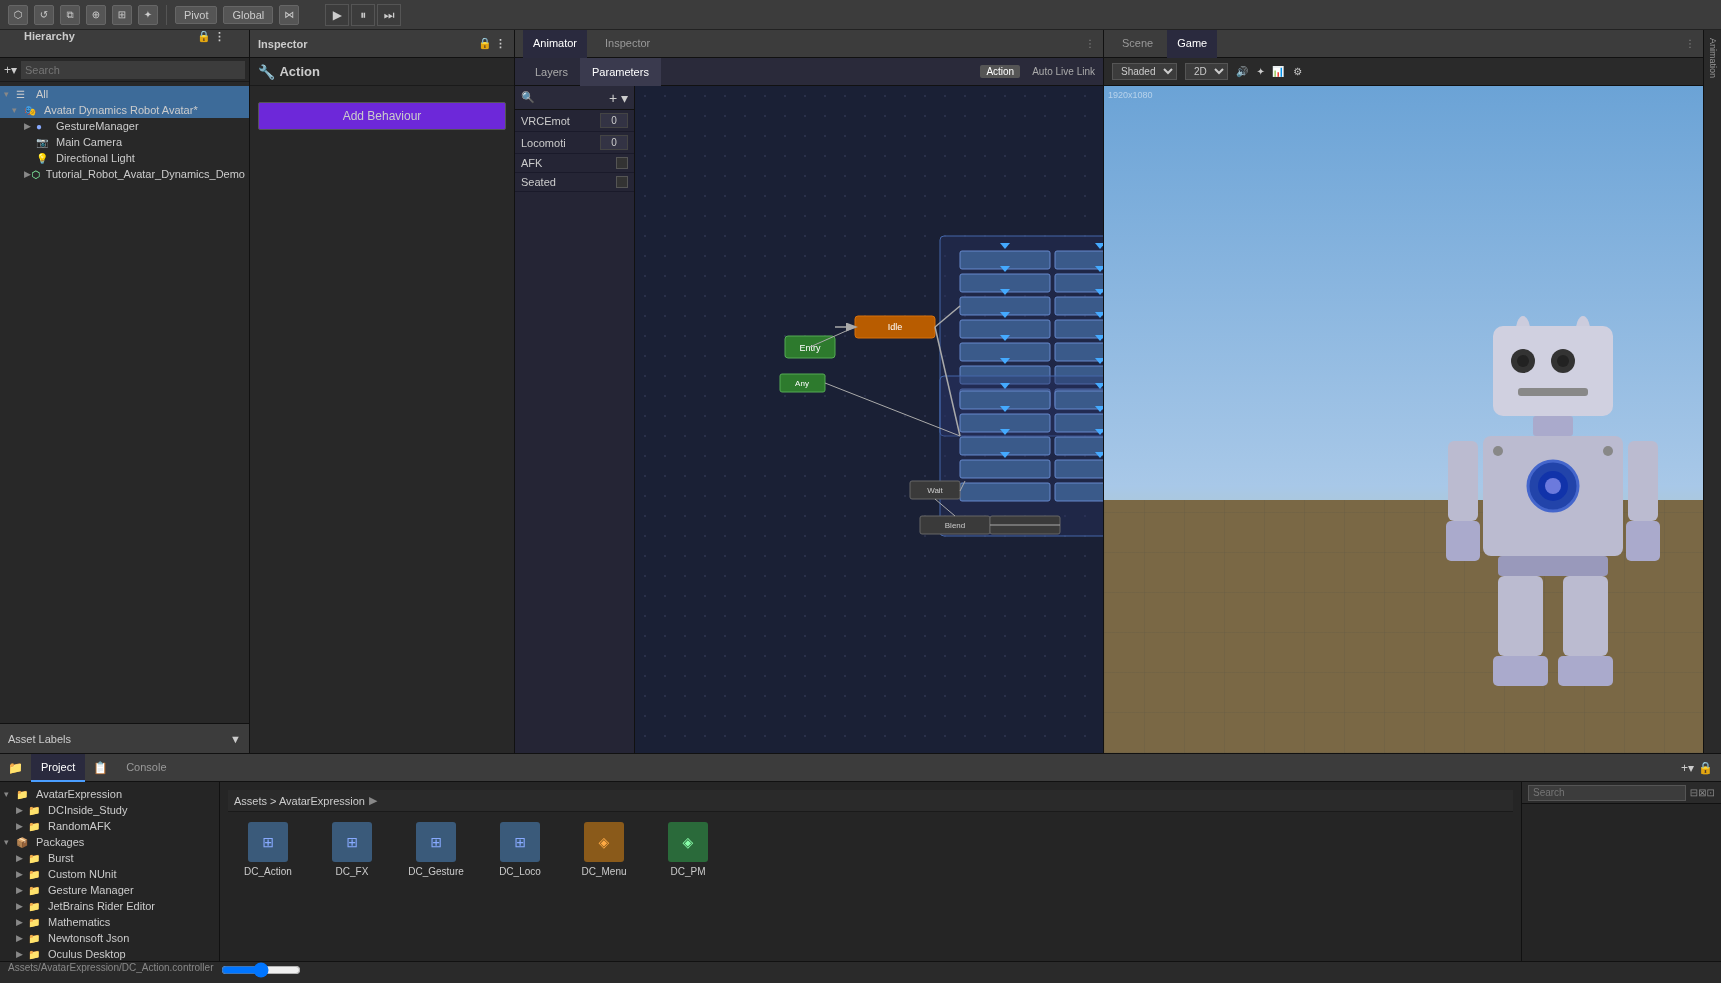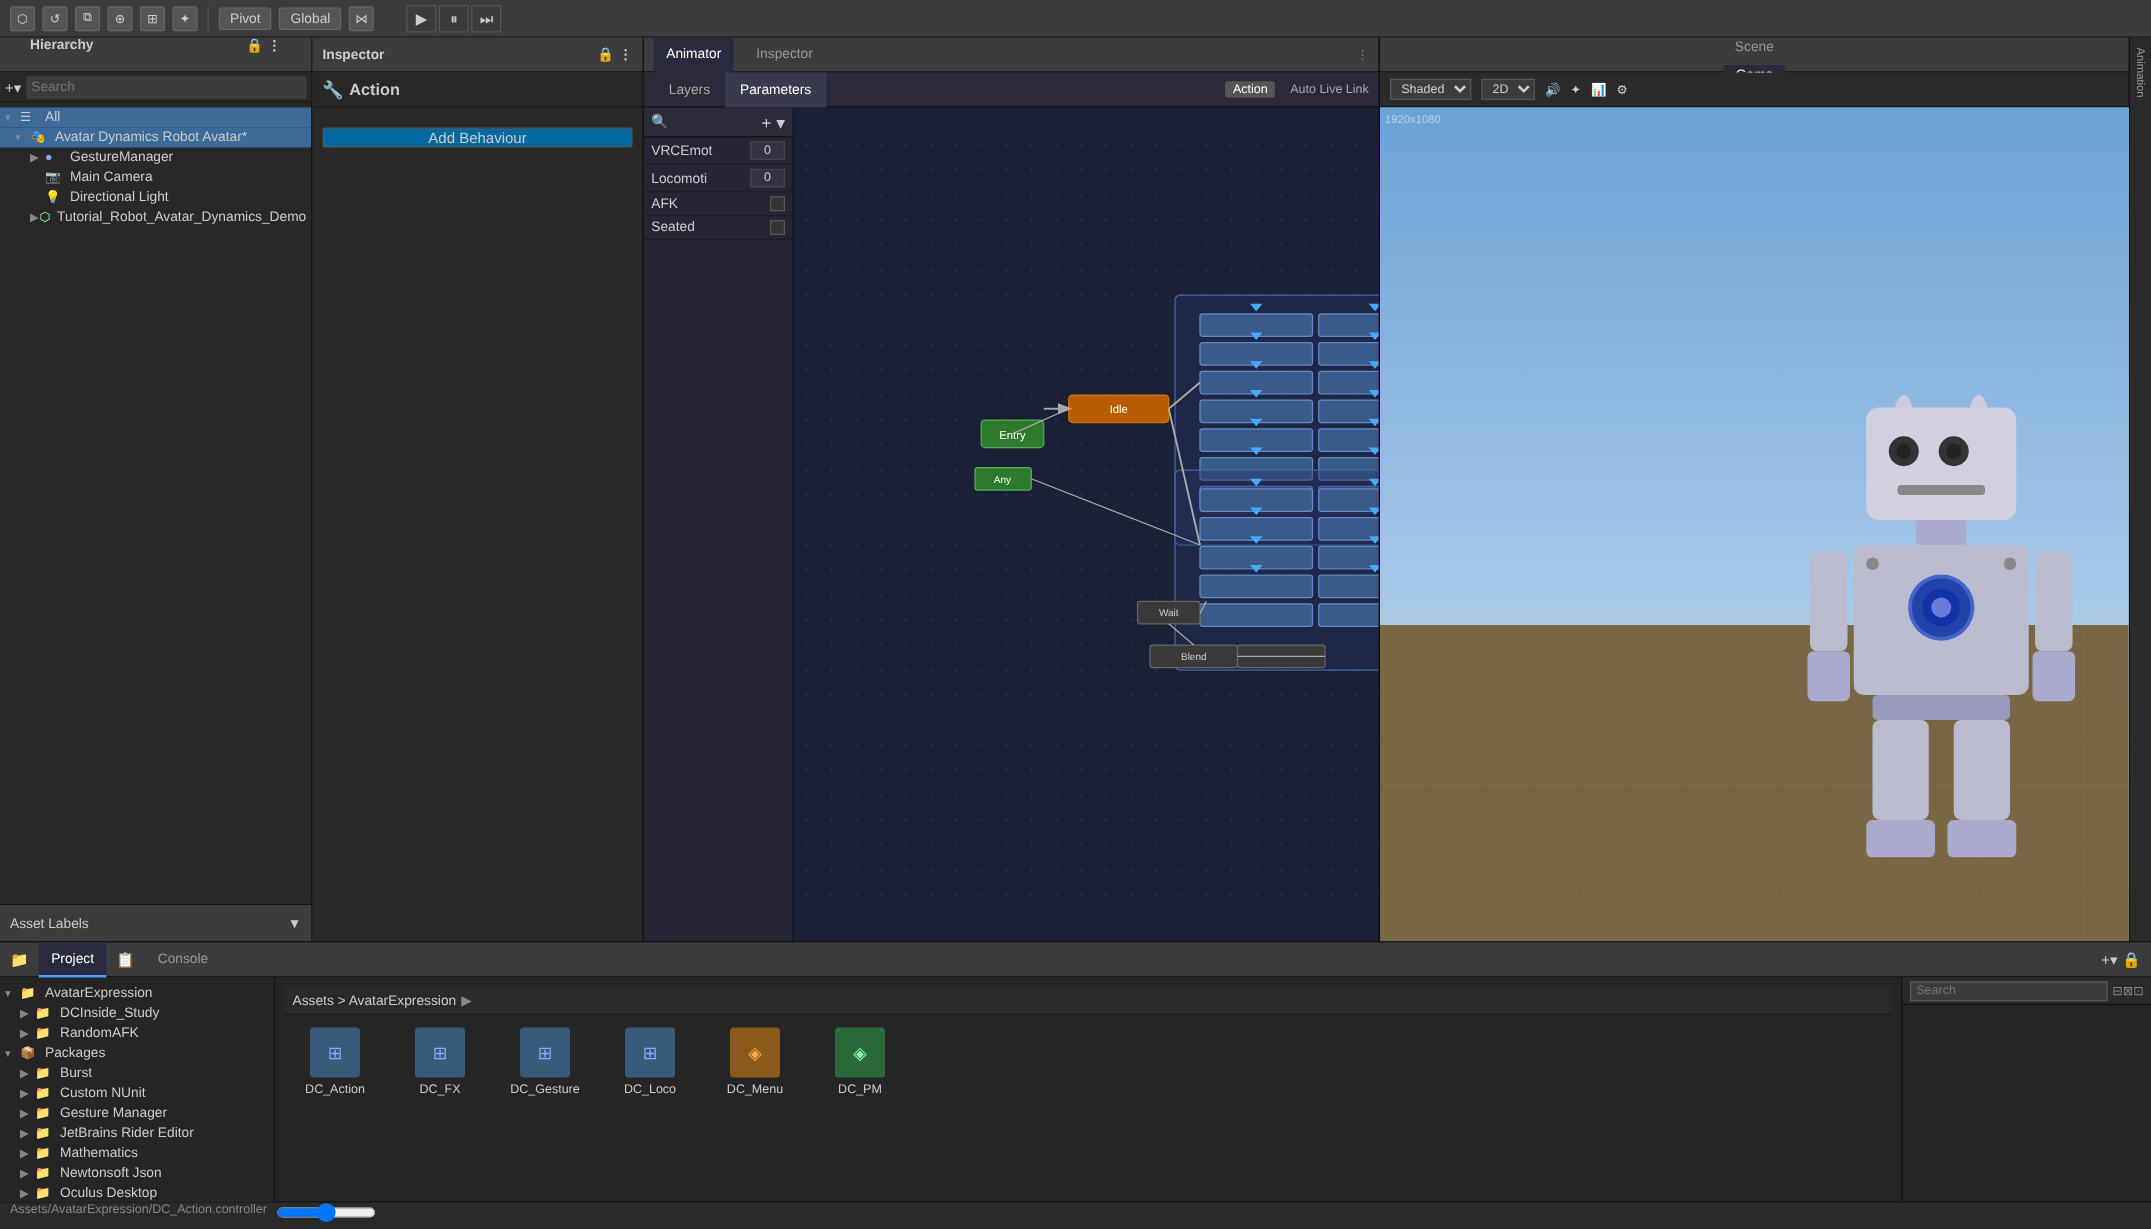--- a/index.html
+++ b/index.html
@@ -153,22 +153,22 @@
       background: #282828;
       display: flex;
       align-items: center;
       padding: 0 8px;
       border-bottom: 1px solid #1a1a1a;
       gap: 4px;
     }
     .inspector-content { flex: 1; padding: 8px; overflow-y: auto; }
     .add-behaviour-btn {
       width: 100%;
-      height: 16px;
-      background: #0369a1;
+      height: 28px;
+      background: #6d28d9;
       border: 1px solid #555;
       color: #ccc;
       cursor: pointer;
       font-size: 12px;
       border-radius: 2px;
       margin-top: 8px;
     }
 
     
     .animator-panel {
@@ -300,21 +300,20 @@
       flex-shrink: 0;
     }
     .game-header {
       height: 28px;
       background: #3c3c3c;
       display: flex;
       align-items: center;
       padding: 0 8px;
       border-bottom: 1px solid #111;
       gap: 4px;
-      flex-direction: column;
     }
     .game-toolbar {
       height: 28px;
       background: #2a2a2a;
       display: flex;
       align-items: center;
       padding: 0 8px;
       border-bottom: 1px solid #111;
       gap: 8px;
       font-size: 10px;

